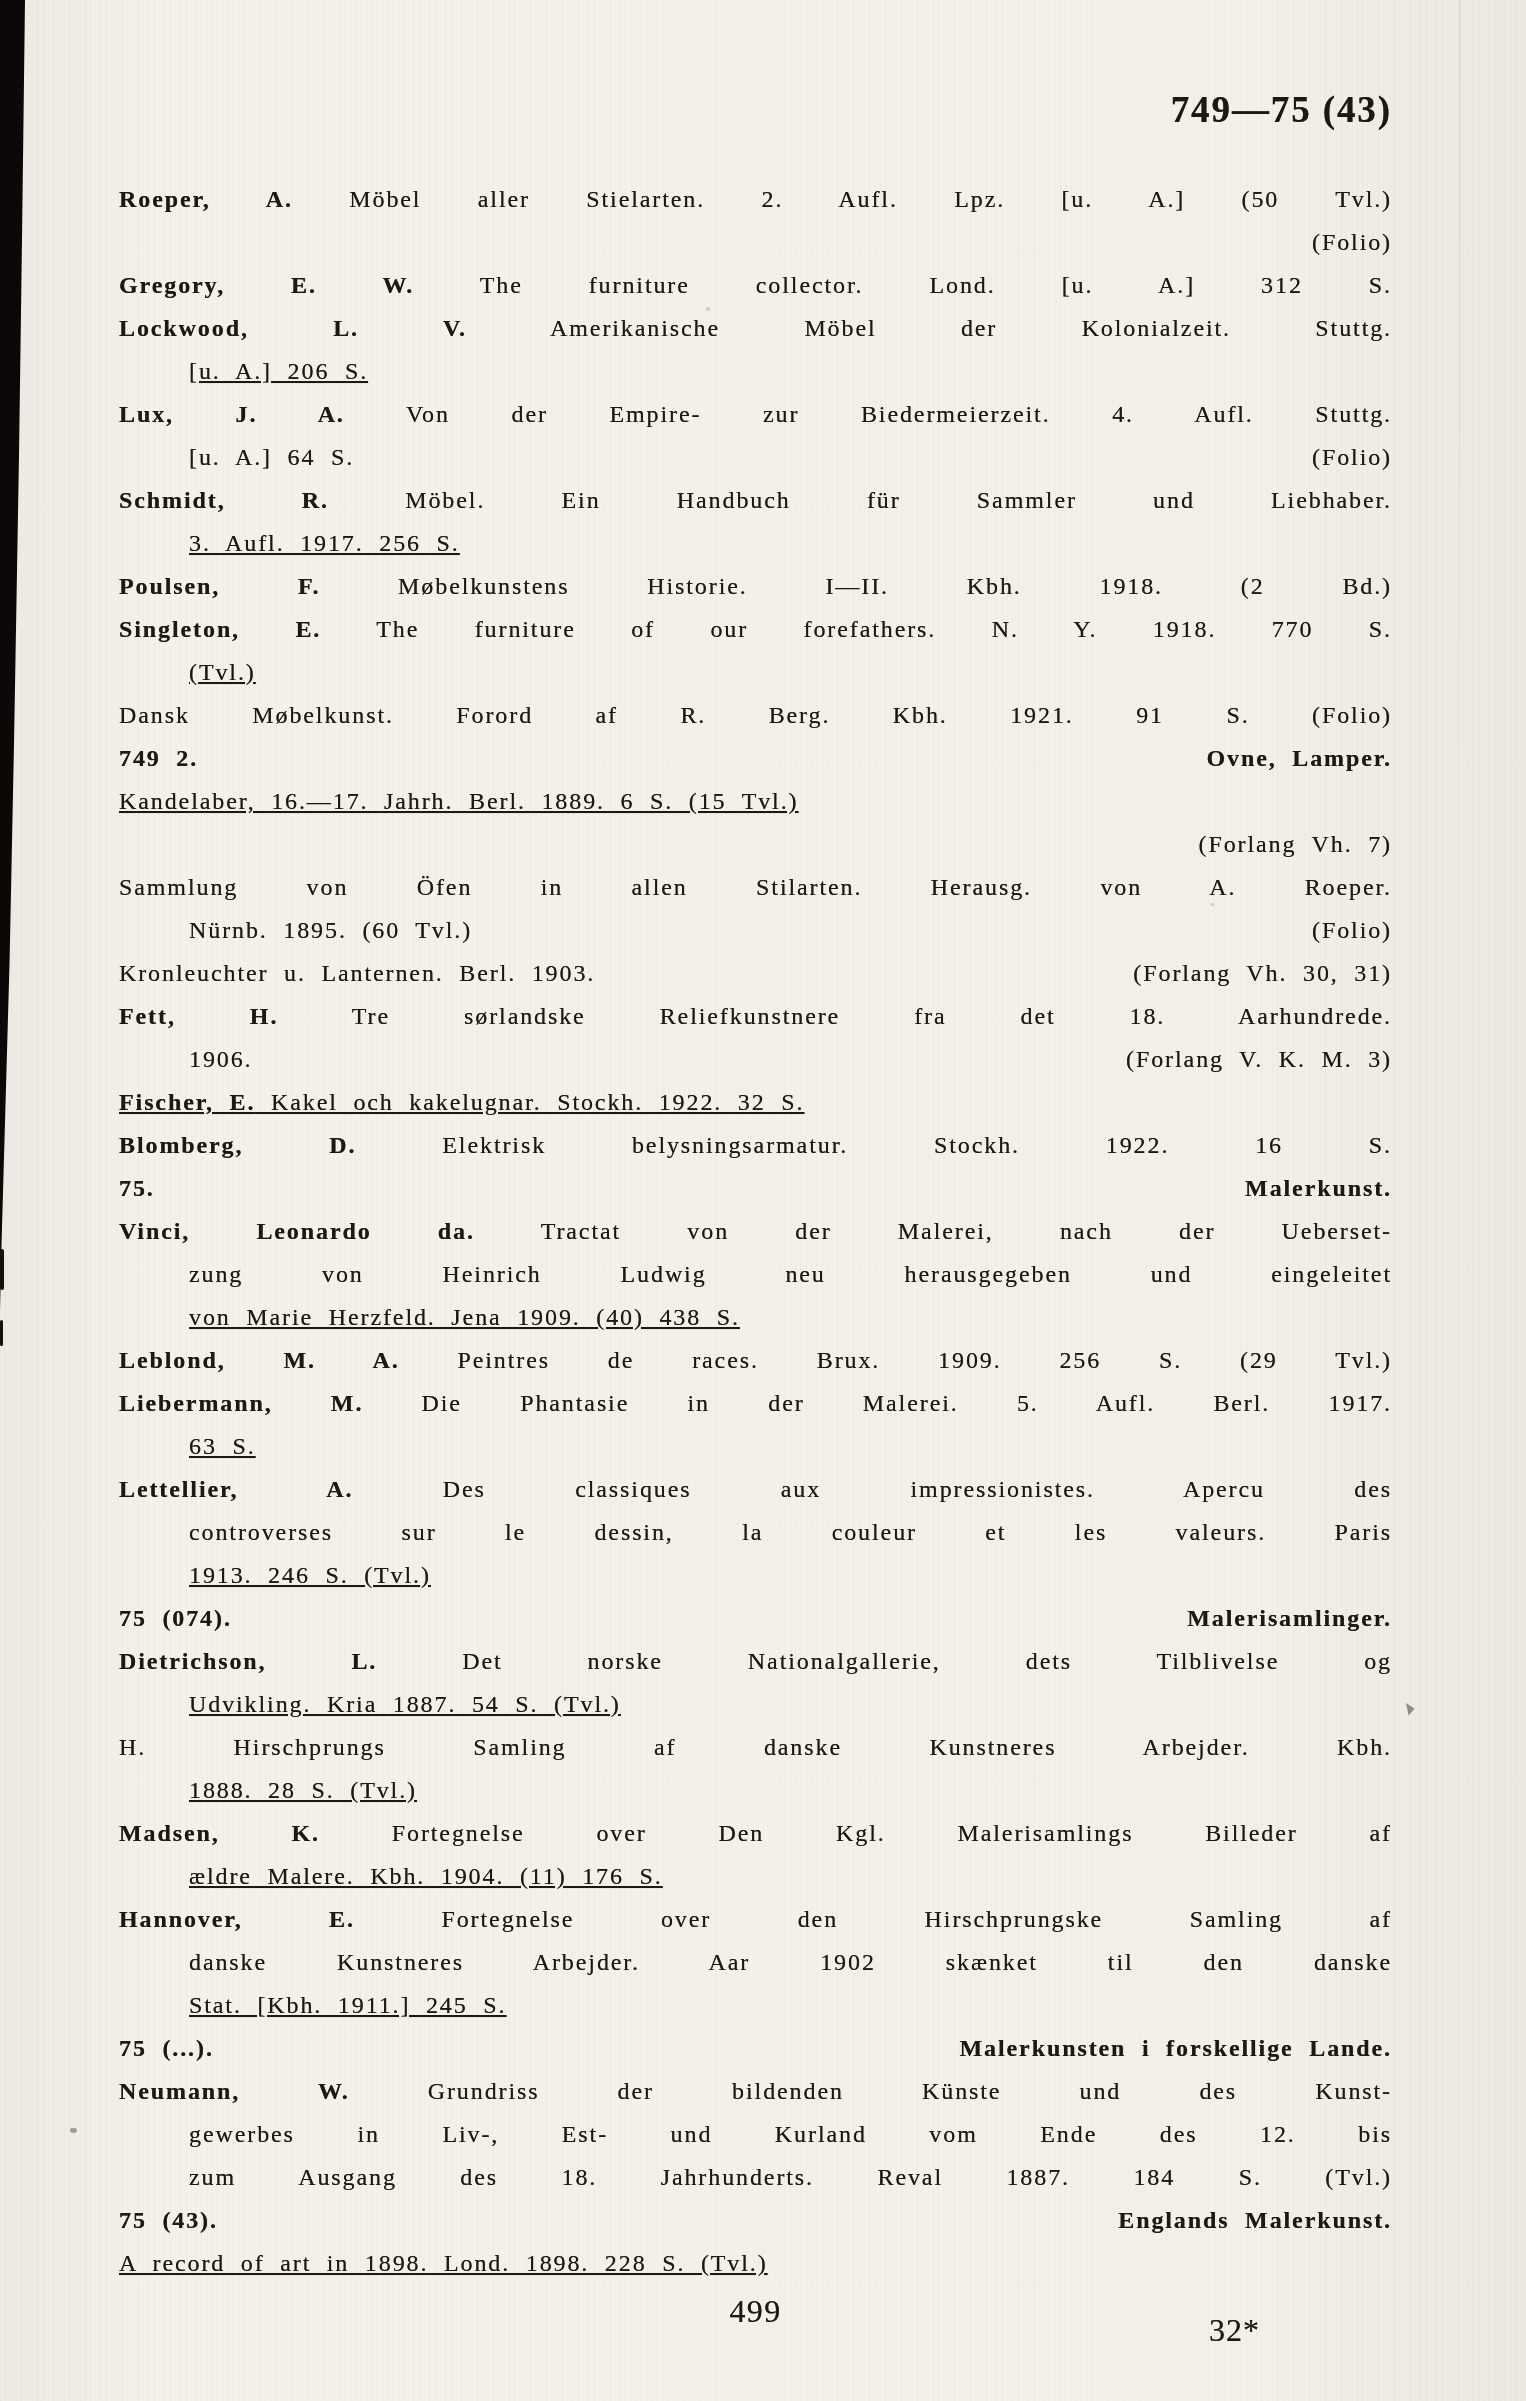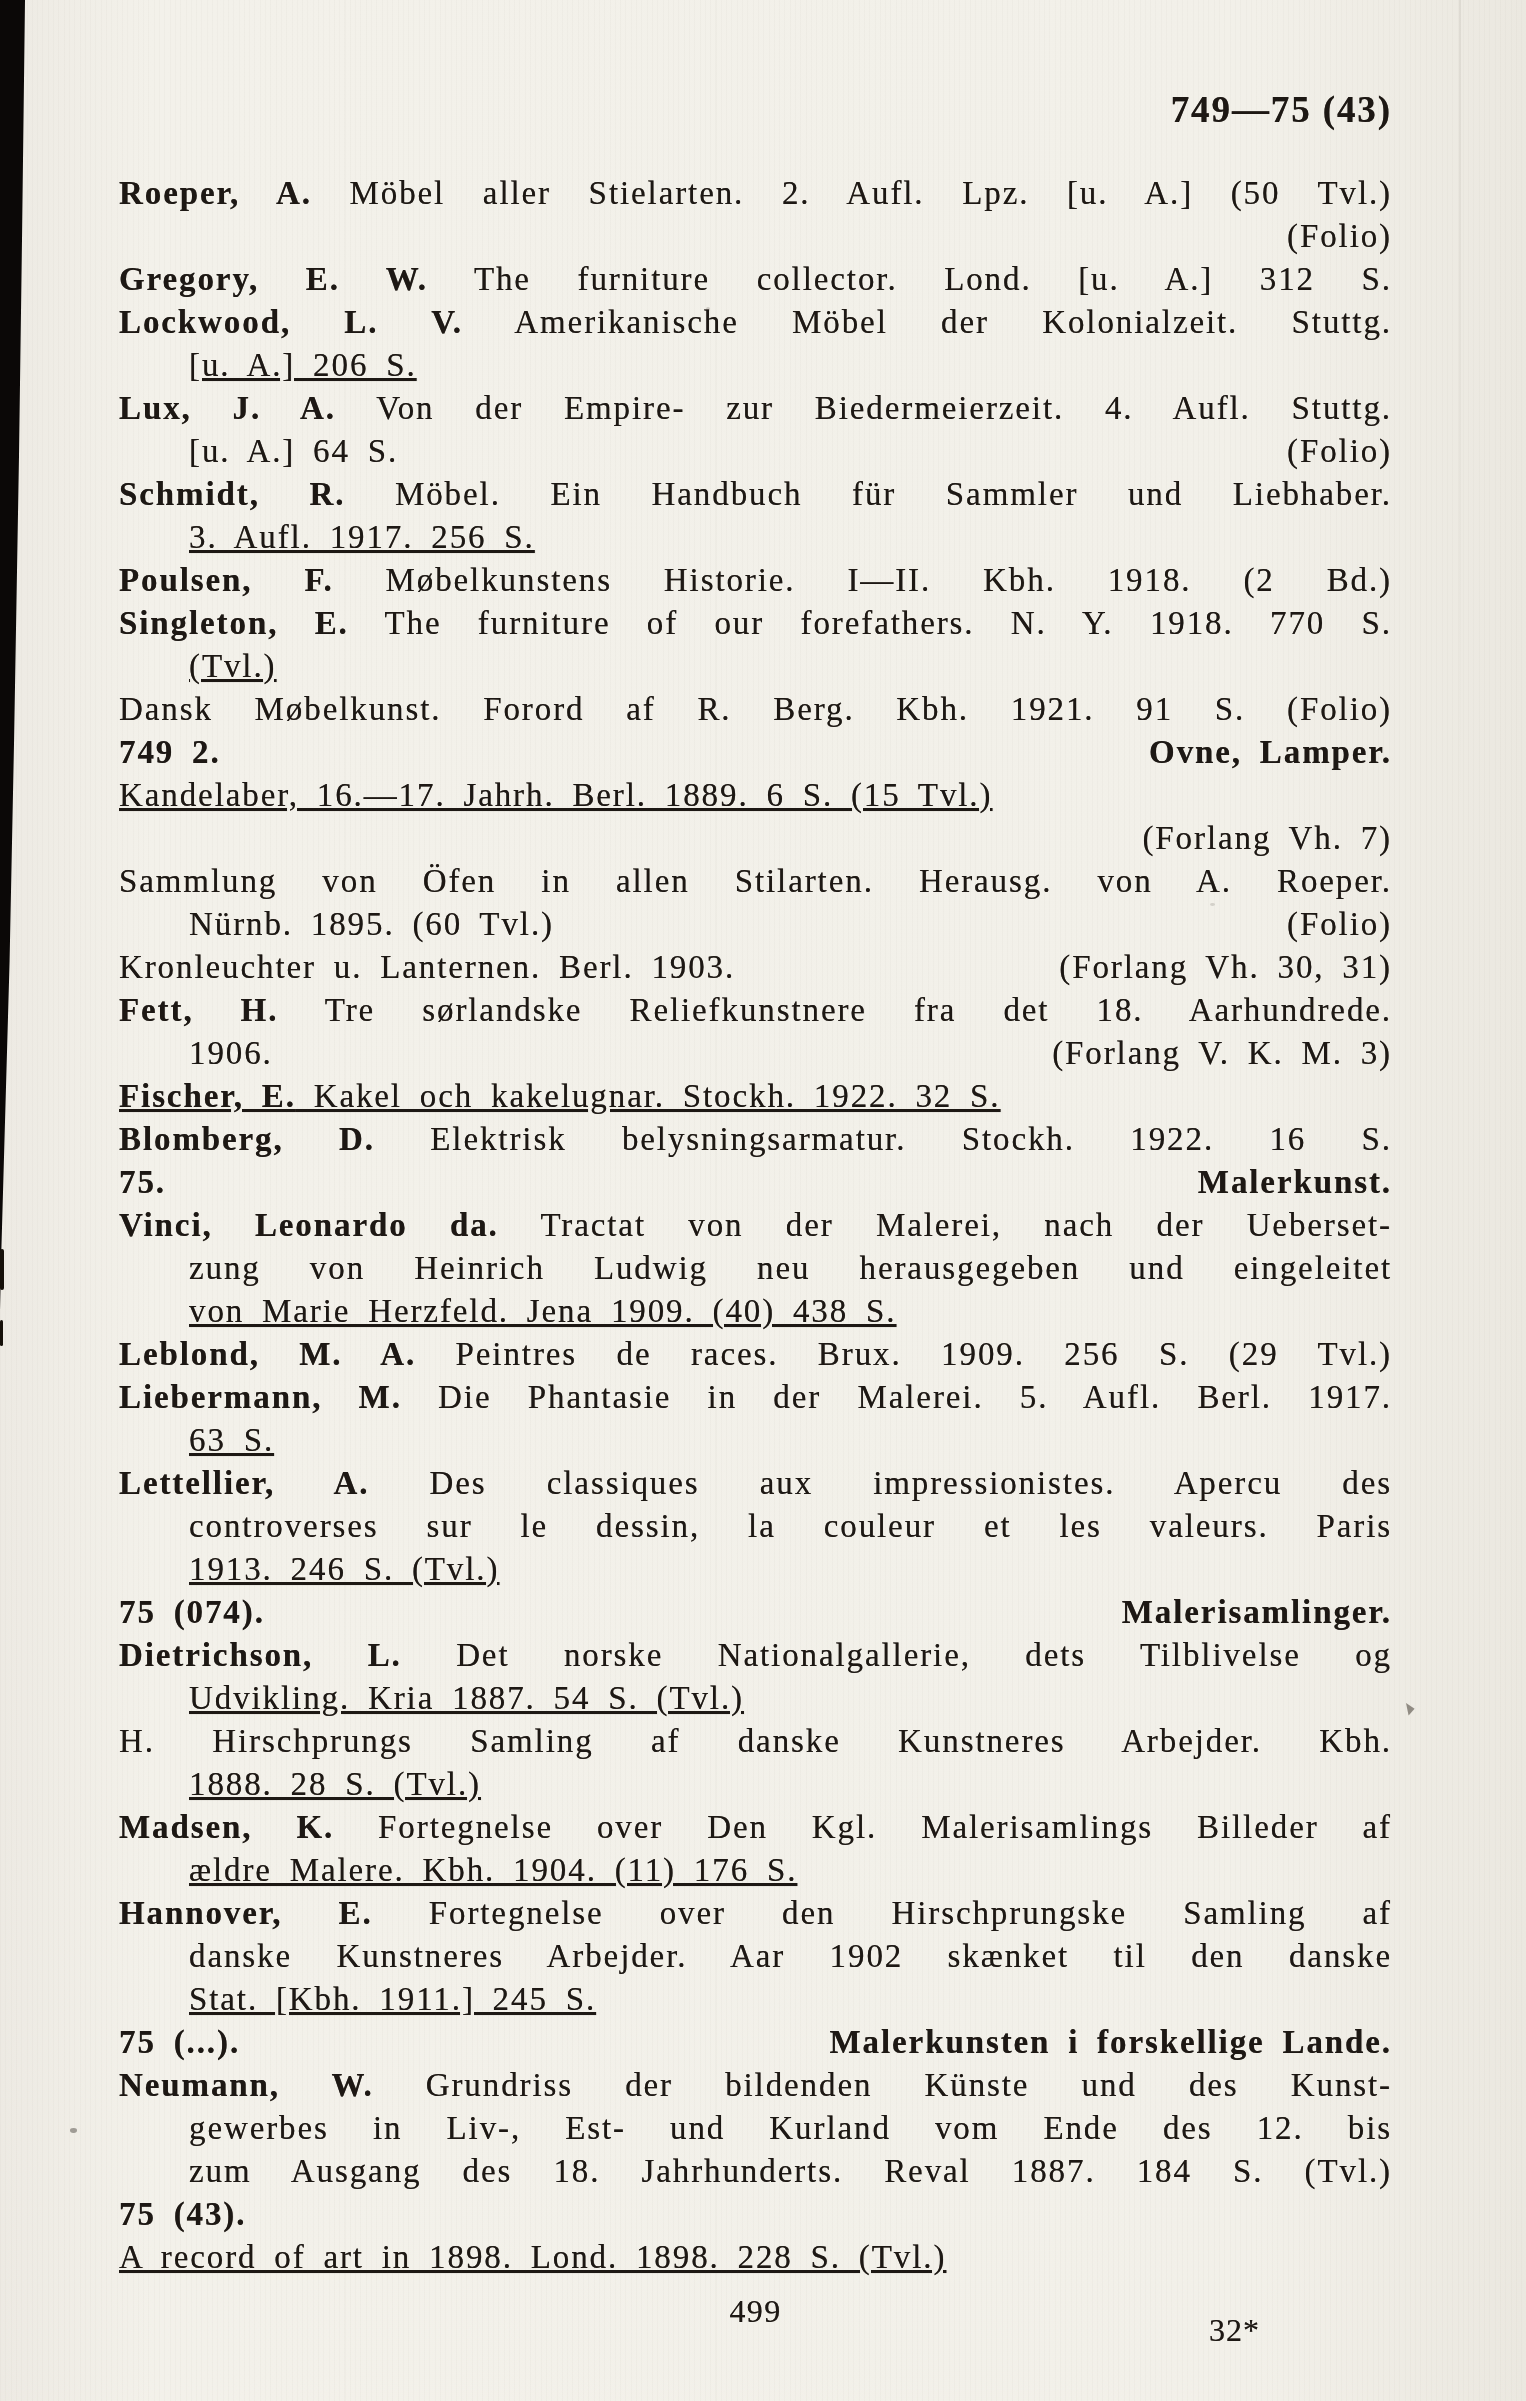--- a/index.html
+++ b/index.html
@@ -35,22 +35,22 @@
 
   .inked { text-shadow: 0 0 0.5px rgba(25,18,12,0.60), 0.3px 0.4px 0 rgba(25,18,12,0.12); margin-left: 17px; }
 
   .header {
     position: absolute; top: 91px; left: 102px; width: 1273px;
     text-align: right;
     font-size: 37px; font-weight: 700; letter-spacing: 1.9px;
     line-height: 1;
   }
   .text-block {
-    position: absolute; left: 102px; top: 172px; width: 1273px;
-    font-size: 33px; line-height: 43px;
+    position: absolute; left: 102px; top: 178px; width: 1273px;
+    font-size: 24px; line-height: 43px;
     letter-spacing: 1.9px; word-spacing: 7.7px;
   }
   .line { height: 43px; white-space: nowrap; }
   .line.justify { text-align: justify; text-align-last: justify; white-space: normal; }
   .line.left { text-align: left; text-decoration: underline; }
   .line.right { text-align: right; }
   .line.split { display: flex; justify-content: space-between; align-items: baseline; }
   .line.ind { padding-left: 70px; }
   .b { font-weight: 700; text-align: center; }
 
@@ -145,20 +145,21 @@
       <div class="line left ind"><span>Stat. [Kbh. 1911.] 245 S.</span></div>
       <div class="line split">
         <span><span class="b">75 (...).</span></span>
         <span><span class="b">Malerkunsten i forskellige Lande.</span></span>
       </div>
       <div class="line justify"><span class="b">Neumann, W.</span><span> Grundriss der bildenden Künste und des Kunst-</span></div>
       <div class="line justify ind"><span>gewerbes in Liv-, Est- und Kurland vom Ende des 12. bis</span></div>
       <div class="line justify ind"><span>zum Ausgang des 18. Jahrhunderts. Reval 1887. 184 S. (Tvl.)</span></div>
       <div class="line split">
         <span><span class="b">75 (43).</span></span>
+        <span><span class="b">Englands Malerkunst.</span></span>
       </div>
       <div class="line left"><span>A record of art in 1898. Lond. 1898. 228 S. (Tvl.)</span></div>
     </div>
 
   <div class="page-number inked">499</div>
   <div class="sig-mark inked">32*</div>
 </div>
 
 
 </body></html>

